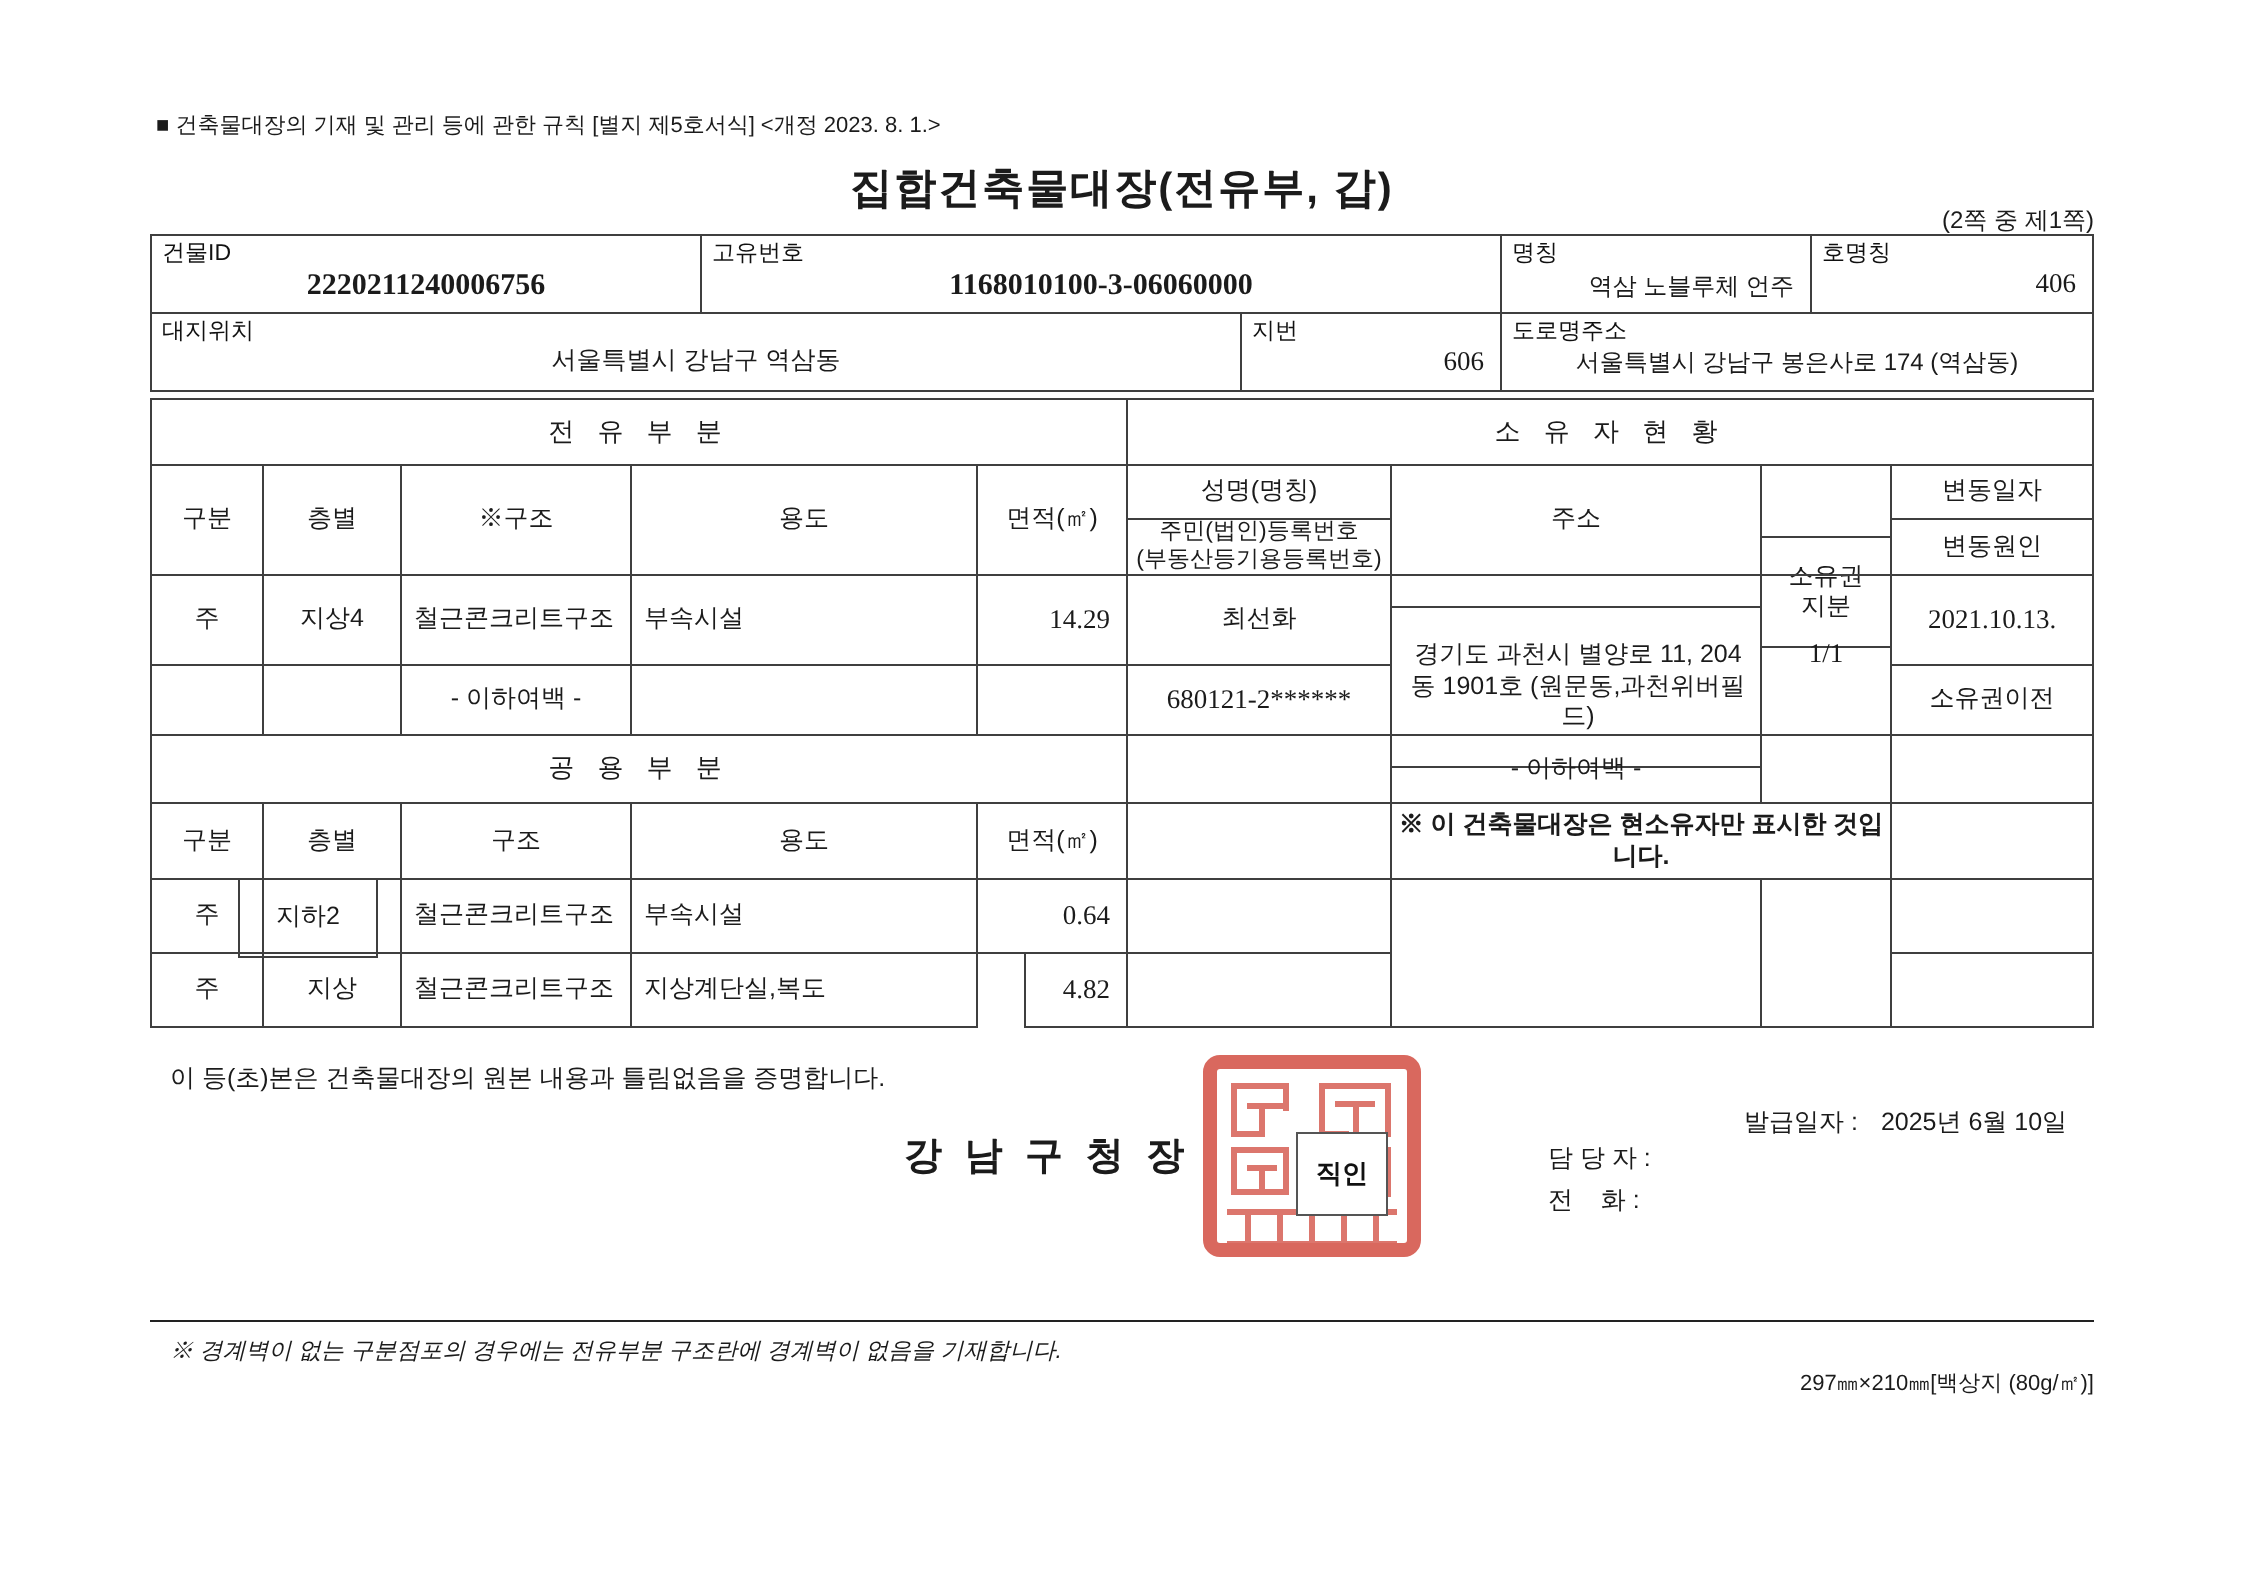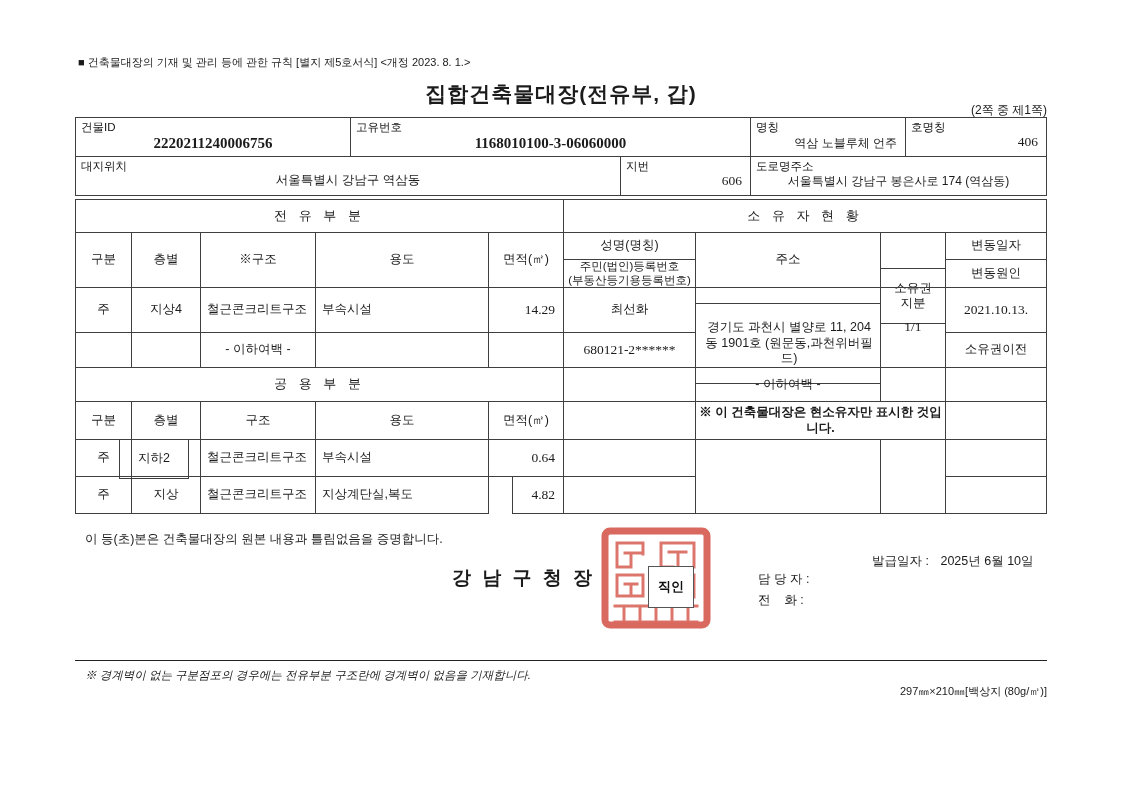--- a/index.html
+++ b/index.html
@@ -18,21 +18,21 @@
   .left-pad{justify-content:flex-start;text-align:left;padding-left:6px;}
   .right-pad{justify-content:flex-end;text-align:right;padding-right:8px;}
   .sec-title{letter-spacing:4px;font-size:13px;}
   .two-line{flex-direction:column;font-size:11.5px;line-height:1.2;}
   .bold{font-weight:bold;}
   .notice{font-size:11px;}
   .doc-title{font-size:21px;font-weight:bold;text-align:center;letter-spacing:1px;}
   .page-ind{font-size:12px;text-align:right;}
   .stmt{font-size:12.5px;}
   .issuer{font-size:19px;font-weight:bold;letter-spacing:3px;white-space:nowrap;}
-  .contact{font-size:12.5px;line-height:1.7;white-space:pre;}
+  .contact{font-size:12.5px;line-height:1.7;white-space:pre;margin-left:16px;}
   .issue{font-size:12.5px;}
   .foot-note{font-size:11.5px;}
   .paper{font-size:11px;text-align:right;}
   .hline{position:absolute;border-top:1.5px solid #222;}
   .seal-box{position:absolute;left:48px;top:40px;width:44px;height:40px;background:#fff;
             border:1px solid #555;display:flex;align-items:center;justify-content:center;
             font-weight:bold;font-size:13px;color:#111;}
 </style>
 </head>
 <body>

